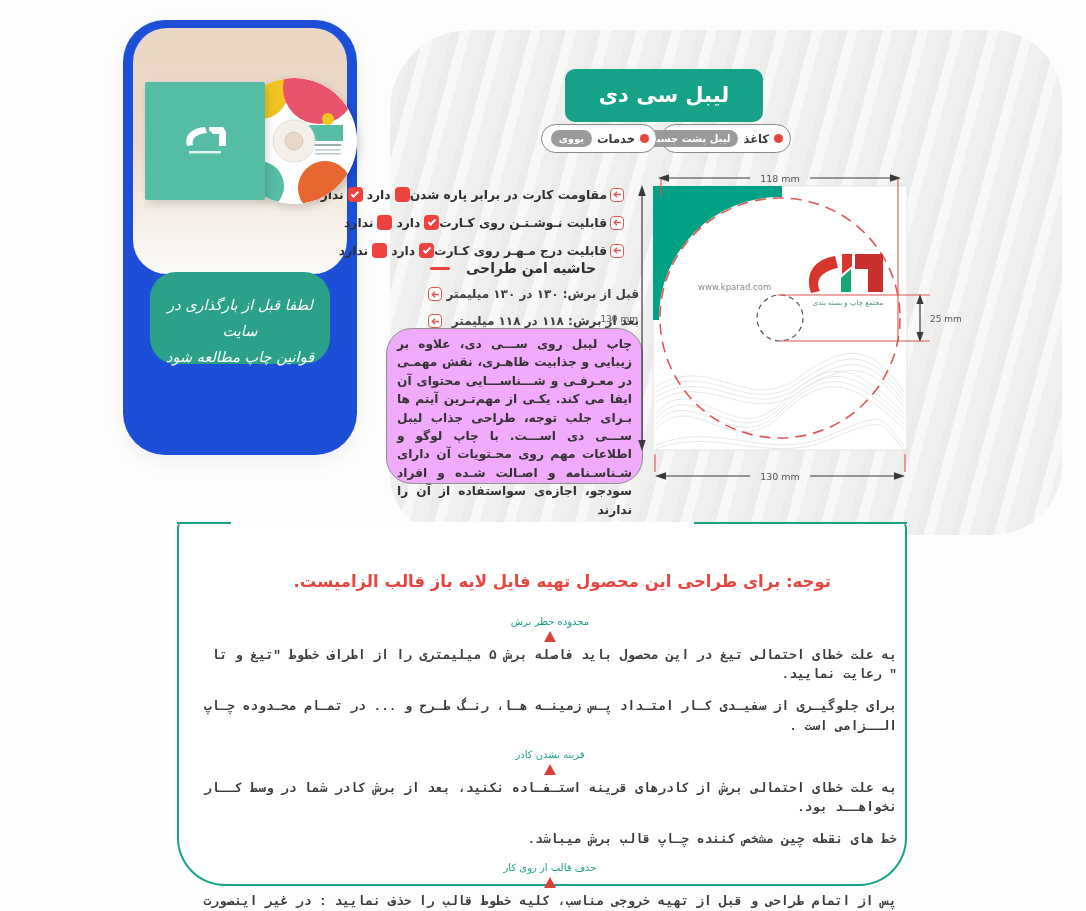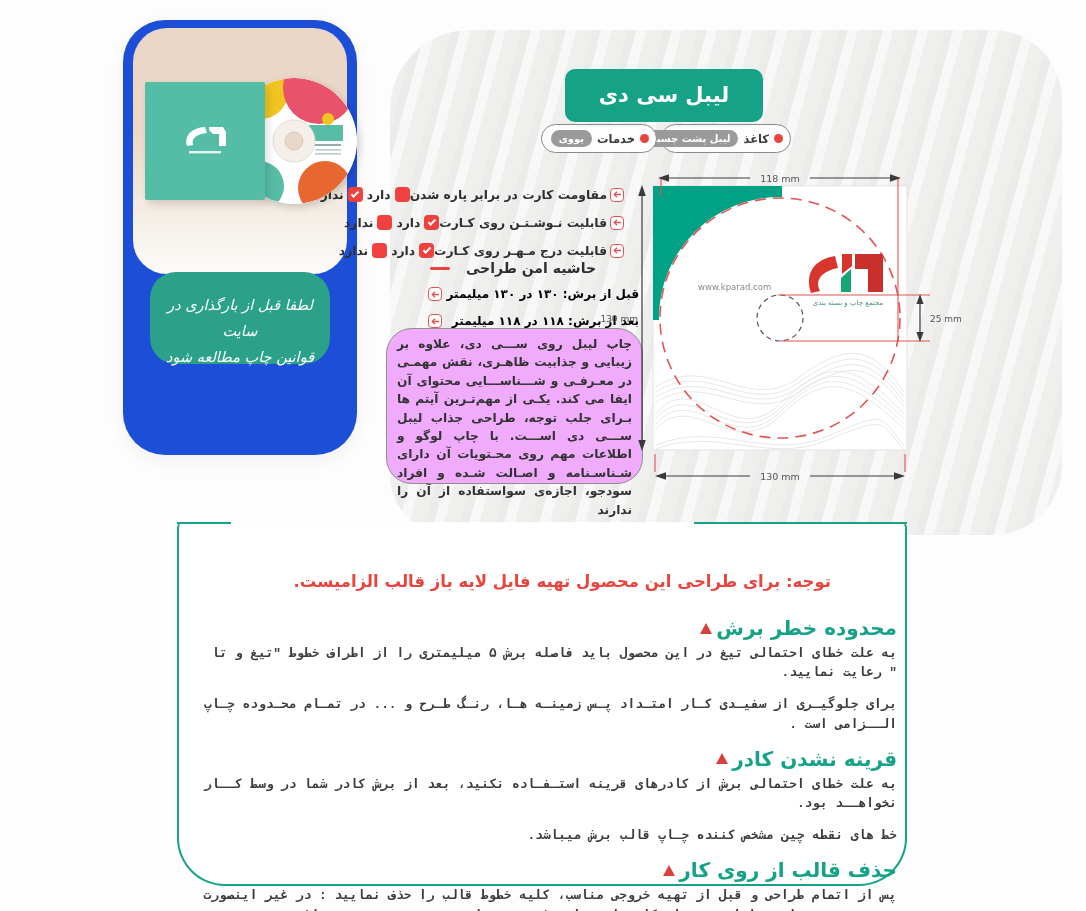--- a/index.html
+++ b/index.html
@@ -46,21 +46,21 @@
     justify-content:center;flex:0 0 auto;}
   .cb .tick{display:none;width:8px;height:4px;border-left:2px solid #fff;border-bottom:2px solid #fff;
     transform:rotate(-45deg) translate(1px,-1px);}
   .cb.checked .tick{display:block;}
 
   
   .margin-title{position:absolute;left:430px;top:260px;width:166px;display:flex;direction:rtl;
     justify-content:space-between;align-items:center;font-size:14px;font-weight:bold;color:#2f2f2f;}
   .red-dash{width:20px;height:3px;background:#e8433d;border-radius:2px;}
   .cut-row{position:absolute;left:428px;width:211px;display:flex;direction:rtl;
-    justify-content:space-between;align-items:center;font-size:12px;font-weight:bold;color:#000000;}
+    justify-content:space-between;align-items:center;font-size:12px;font-weight:bold;color:#404040;}
 
   
   .desc-box{position:absolute;left:386px;top:328px;width:257px;height:156px;border:1.6px solid #8f8f8f;
     border-radius:26px;background:#f0abfc;padding:6px 10px;direction:rtl;text-align:justify;
     font-size:12.2px;font-weight:600;color:#333;line-height:18.4px;}
 
   
   .diagram{position:absolute;left:598px;top:162px;}
 
   
@@ -68,21 +68,21 @@
     border:2px solid #16a287;border-top-color:transparent;border-radius:6px 6px 48px 48px;}
   .top-strip{position:absolute;top:-2px;height:2px;background:#16a287;}
   .strip-l{left:-2px;width:54px;}
   .strip-r{left:515px;right:-2px;}
   .notes-heading{position:absolute;top:-22px;right:206px;font-size:23px;font-weight:bold;
     color:#4e4e4e;white-space:nowrap;direction:rtl;}
   .attention{position:absolute;top:48px;right:74px;font-size:16.5px;font-weight:bold;color:#e8453f;
     white-space:nowrap;direction:rtl;}
   .items{position:absolute;top:92px;left:24px;right:8px;direction:rtl;}
   .item-head{display:flex;direction:rtl;justify-content:flex-start;align-items:center;gap:4px;
-    font-size:20px;font-weight:bold;color:#16a287;margin-bottom:4px;}
+    font-size:10px;font-weight:normal;color:#16a287;margin-bottom:4px;flex-direction:column;}
   .tri{width:0;height:0;border-left:6px solid transparent;border-right:6px solid transparent;
     border-bottom:11px solid #d8403a;flex:0 0 auto;}
   .item-body{font-size:12.8px;font-weight:600;color:#3b3b3b;text-align:right;margin-bottom:13px;line-height:1.5;font-family:Liberation Mono, monospace;}
   .item-body.center{text-align:center;}
 </style>
 </head>
 <body>
 
 <div class="page">
 

